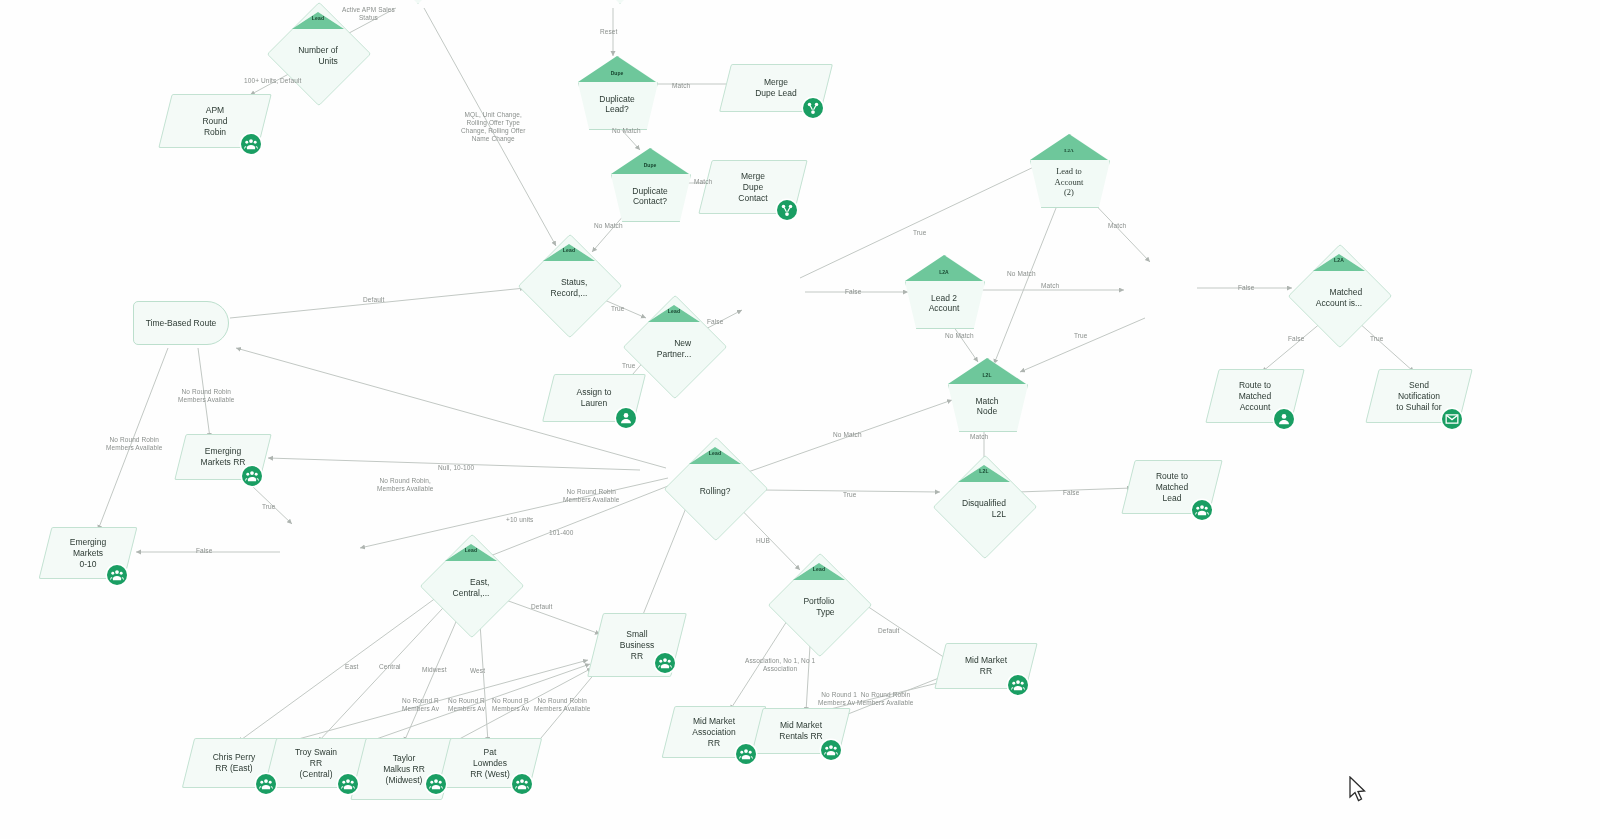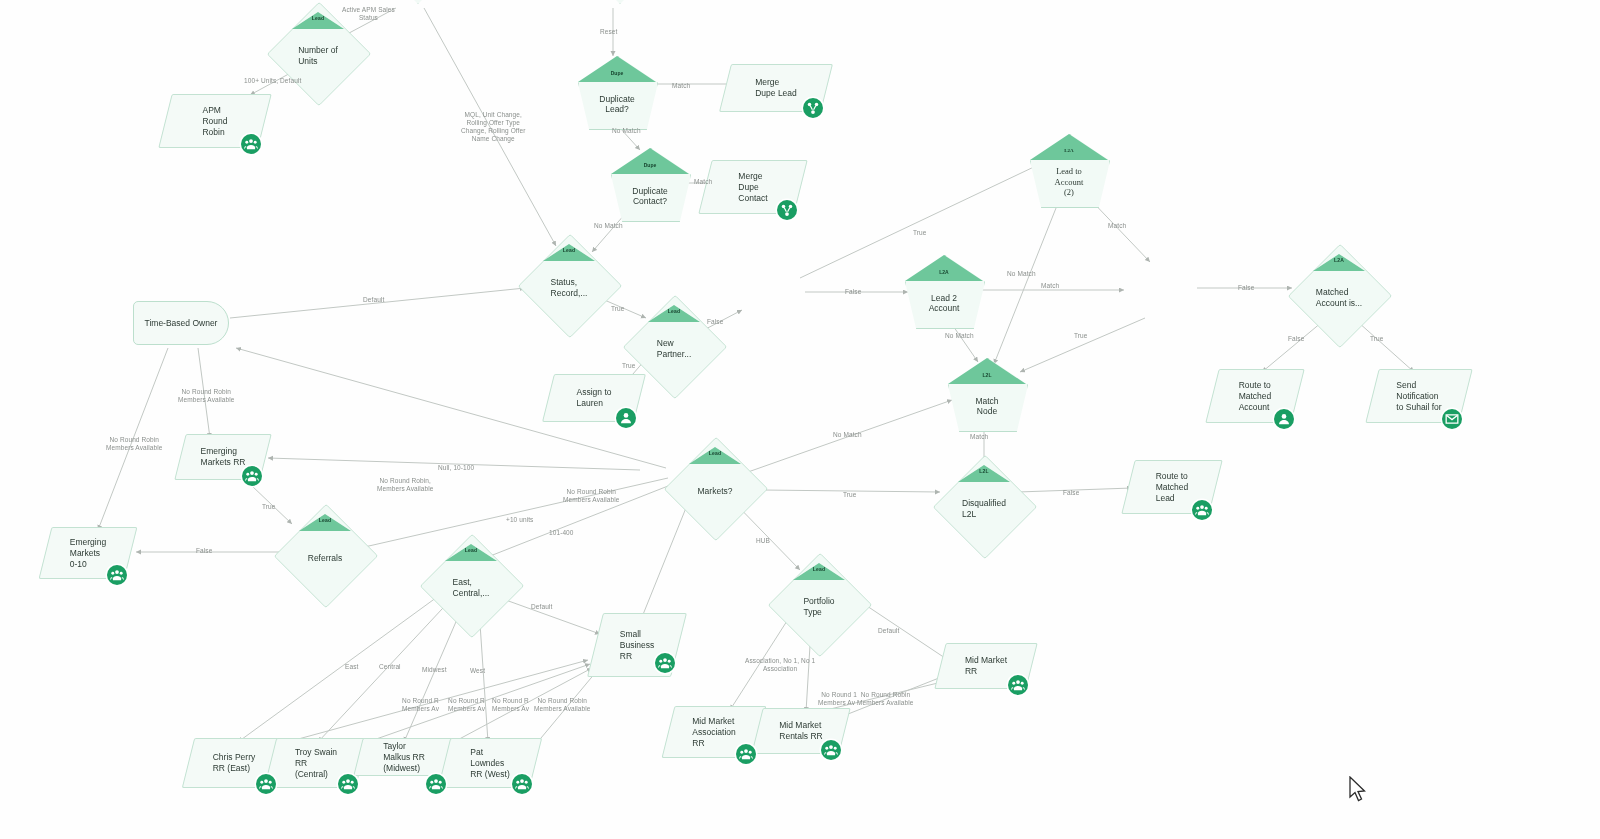--- a/index.html
+++ b/index.html
@@ -39,21 +39,21 @@
     border-bottom:17px solid #6ec79b;
   }
   .n-diamond .badge{
     position:absolute;left:50%;top:4px;transform:translateX(-50%);
     font-size:5px;color:#17452f;letter-spacing:.2px;font-weight:bold;
     z-index:4;white-space:nowrap;
   }
   .n-diamond .txt{
     position:absolute;left:0;top:0;width:100px;height:84px;
     display:flex;align-items:center;justify-content:center;
-    text-align:left;font-size:8.5px;line-height:11px;color:#2d3b34;
+    text-align:right;font-size:8.5px;line-height:11px;color:#2d3b34;
     z-index:3;padding-top:6px;box-sizing:border-box;
   }
 
   
   .n-pent{width:78px;height:72px;}
   .n-pent .shape{
     position:absolute;left:0;top:0;width:78px;height:72px;
     background:#f2faf6;
     border:1px solid #bcdfcd;
     clip-path:polygon(50% 0%,100% 36%,86% 100%,14% 100%,0% 36%);
@@ -78,21 +78,21 @@
   
   .n-para{height:52px;}
   .n-para .shape{
     position:absolute;left:0;top:0;right:0;bottom:0;
     background:#f4faf7;border:1px solid #c3e2d2;
     transform:skewX(-14deg);border-radius:2px;
   }
   .n-para .txt{
     position:absolute;left:0;top:0;right:0;bottom:0;
     display:flex;align-items:center;justify-content:center;
-    font-size:8.5px;line-height:11px;color:#2d3b34;
+    text-align:center;font-size:8.5px;line-height:11px;color:#2d3b34;
     z-index:2;box-sizing:border-box;padding:14px 6px;
   }
 
   
   .n-round{width:96px;height:44px;}
   .n-round .shape{
     position:absolute;inset:0;background:#f4faf7;border:1px solid #bcdfcd;
     border-radius:6px 26px 26px 6px;
   }
   .n-round .txt{
@@ -370,21 +370,21 @@
             <circle cx="12" cy="7" r="3.2"></circle>
             <circle cx="4.8" cy="9" r="2.5"></circle>
             <circle cx="19.2" cy="9" r="2.5"></circle>
             <path d="M5 21v-3.4c0-2.6 3.1-4.1 7-4.1s7 1.5 7 4.1V21z"></path>
             <path d="M0.6 21v-2.6c0-1.8 1.6-2.9 3.6-3.1M23.4 21v-2.6c0-1.8-1.6-2.9-3.6-3.1"></path>
           </svg>
         </div>
       </div>
       <div class="node n-round" style="left: 133px; top: 301px;">
         <div class="shape"></div>
-        <div class="txt">Time-Based Owner</div>
+        <div class="txt">Time-Based Route</div>
       </div>
       <div class="node n-para" style="left: 180px; top: 434px; width: 86px; height: 46px;">
         <div class="shape"></div>
         <div class="txt">Emerging<br>Markets RR</div>
         <div class="avatar sm" style="left: 62px; top: 32px;">
           <svg viewBox="0 0 24 24">
             <circle cx="12" cy="7" r="3.2"></circle>
             <circle cx="4.8" cy="9" r="2.5"></circle>
             <circle cx="19.2" cy="9" r="2.5"></circle>
             <path d="M5 21v-3.4c0-2.6 3.1-4.1 7-4.1s7 1.5 7 4.1V21z"></path>
@@ -398,31 +398,25 @@
         <div class="avatar sm" style="left: 62px; top: 38px;">
           <svg viewBox="0 0 24 24">
             <circle cx="12" cy="7" r="3.2"></circle>
             <circle cx="4.8" cy="9" r="2.5"></circle>
             <circle cx="19.2" cy="9" r="2.5"></circle>
             <path d="M5 21v-3.4c0-2.6 3.1-4.1 7-4.1s7 1.5 7 4.1V21z"></path>
             <path d="M0.6 21v-2.6c0-1.8 1.6-2.9 3.6-3.1M23.4 21v-2.6c0-1.8-1.6-2.9-3.6-3.1"></path>
           </svg>
         </div>
       </div>
-      <div class="node n-diamond" style="left: 275px; top: 513px;">
+      <div class="node n-diamond" style="left: 665px; top: 446px;">
         <div class="shape"></div>
         <div class="cap"></div>
         <div class="badge">Lead</div>
-        <div class="txt">Referrals</div>
-      </div>
-      <div class="node n-diamond" style="left: 665px; top: 446px;">
-        <div class="shape"></div>
-        <div class="cap"></div>
-        <div class="badge">Lead</div>
-        <div class="txt">Markets?</div>
+        <div class="txt">Rolling?</div>
       </div>
       <div class="node n-diamond" style="left: 421px; top: 543px;">
         <div class="shape"></div>
         <div class="cap"></div>
         <div class="badge">Lead</div>
         <div class="txt">East,<br>Central,...</div>
       </div>
       <div class="node n-para" style="left: 595px; top: 613px; width: 84px; height: 64px;">
         <div class="shape"></div>
         <div class="txt">Small<br>Business<br>RR</div>
@@ -500,21 +494,21 @@
         <div class="avatar sm" style="left: 68px; top: 36px;">
           <svg viewBox="0 0 24 24">
             <circle cx="12" cy="7" r="3.2"></circle>
             <circle cx="4.8" cy="9" r="2.5"></circle>
             <circle cx="19.2" cy="9" r="2.5"></circle>
             <path d="M5 21v-3.4c0-2.6 3.1-4.1 7-4.1s7 1.5 7 4.1V21z"></path>
             <path d="M0.6 21v-2.6c0-1.8 1.6-2.9 3.6-3.1M23.4 21v-2.6c0-1.8-1.6-2.9-3.6-3.1"></path>
           </svg>
         </div>
       </div>
-      <div class="node n-para" style="left: 358px; top: 738px; width: 92px; height: 38px;">
+      <div class="node n-para" style="left: 358px; top: 738px; width: 92px; height: 62px;">
         <div class="shape"></div>
         <div class="txt">Taylor<br>Malkus RR<br>(Midwest)</div>
         <div class="avatar sm" style="left: 68px; top: 36px;">
           <svg viewBox="0 0 24 24">
             <circle cx="12" cy="7" r="3.2"></circle>
             <circle cx="4.8" cy="9" r="2.5"></circle>
             <circle cx="19.2" cy="9" r="2.5"></circle>
             <path d="M5 21v-3.4c0-2.6 3.1-4.1 7-4.1s7 1.5 7 4.1V21z"></path>
             <path d="M0.6 21v-2.6c0-1.8 1.6-2.9 3.6-3.1M23.4 21v-2.6c0-1.8-1.6-2.9-3.6-3.1"></path>
           </svg>

